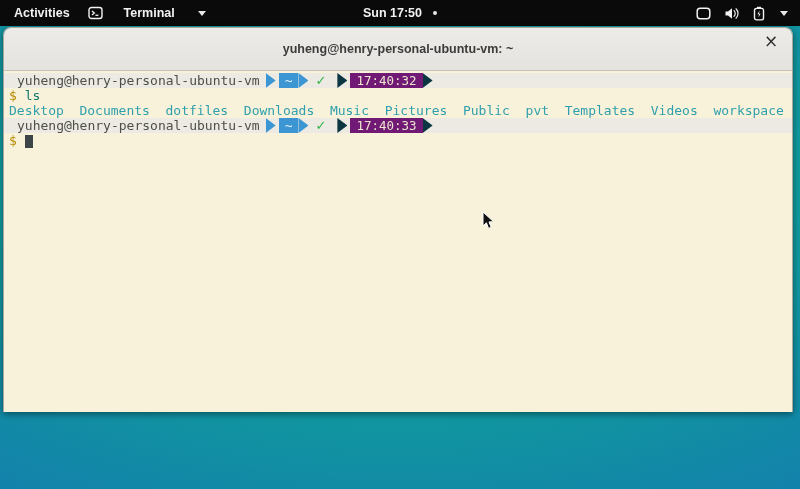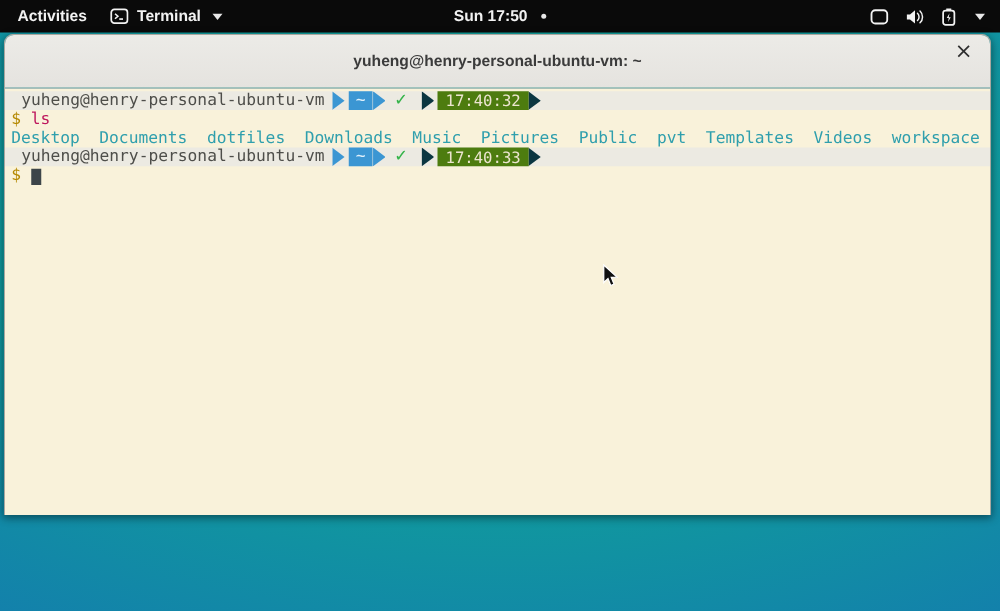--- a/index.html
+++ b/index.html
@@ -13,21 +13,21 @@
 
   
   .top-bar {
     position:absolute; top:0; left:0; width:800px; height:26px;
     background:#0a0a0a; color:#f2f2f2;
     display:flex; align-items:center;
     font-size:12.5px; font-weight:700;
   }
   .tb-left { display:flex; align-items:center; gap:14px; padding-left:10px; }
   .activities { padding:0 4px; cursor:default; }
-  .app-menu { display:flex; align-items:center; gap:7px; }
+  .app-menu { display:flex; align-items:center; gap:21px; }
   .term-glyph { display:inline-flex; }
   .caret-down {
     width:0; height:0; margin-left:2px;
     border-left:4px solid transparent; border-right:4px solid transparent;
     border-top:5px solid #e8e8e8;
   }
   .tb-center {
     position:absolute; left:0; right:0; top:0; height:26px;
     display:flex; align-items:center; justify-content:center; gap:11px;
     pointer-events:none;
@@ -72,30 +72,30 @@
   .pl-host { color:#4e4e4a; padding-left:8px; }
   .pl-chev {
     width:10px; height:15px; margin-left:6px;
     clip-path:polygon(0 0, 100% 50%, 0 100%);
   }
   .pl-chev.blue { background:#3b96d3; }
   .pl-chev.dark { background:#0b3641; }
   .pl-seg { display:flex; height:15px; margin-left:3px; }
   .pl-body { padding:0 6px; display:flex; align-items:center; }
   .pl-seg.blue .pl-body { background:#3b96d3; color:#dff0fb; }
-  .pl-seg.dark .pl-body { background:#4d7c0f; color:#ece5cf; font-size:12.5px; }
+  .pl-seg.dark .pl-body { background:#701a75; color:#ece5cf; font-size:12.5px; }
   .pl-tip { width:10px; height:15px; clip-path:polygon(0 0, 100% 50%, 0 100%); }
   .pl-seg.blue .pl-tip { background:#3b96d3; }
   .pl-seg.dark .pl-tip { background:#0b3641; }
   .pl-check {
     color:#35b44a; font-weight:700; margin:0 5px 0 7px;
     font-family:"DejaVu Sans", sans-serif; font-size:13px;
   }
   .sym { color:#b58900; }
-  .cmd { color:#be185d; }
+  .cmd { color:#0f766e; }
   .ls-line { color:#2f9fad; }
   .cursor-block {
     display:inline-block; width:8px; height:13px; background:#3d4549;
     margin-left:8px;
   }
 
   
   .tb-icon { display:inline-flex; align-items:center; }
 
   

